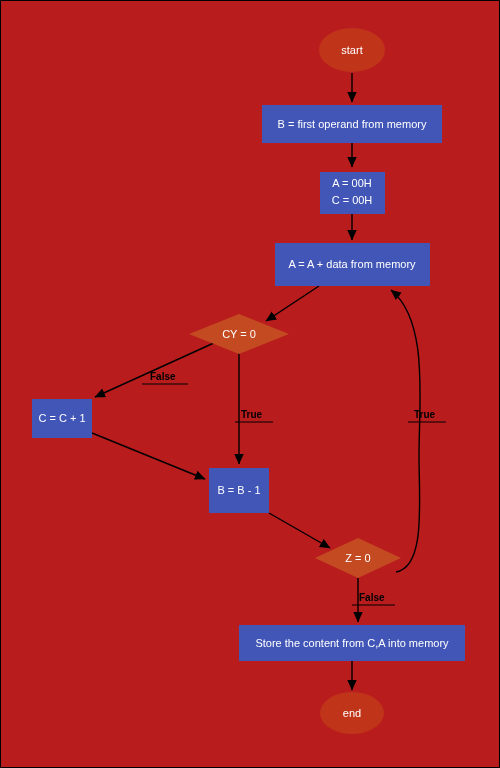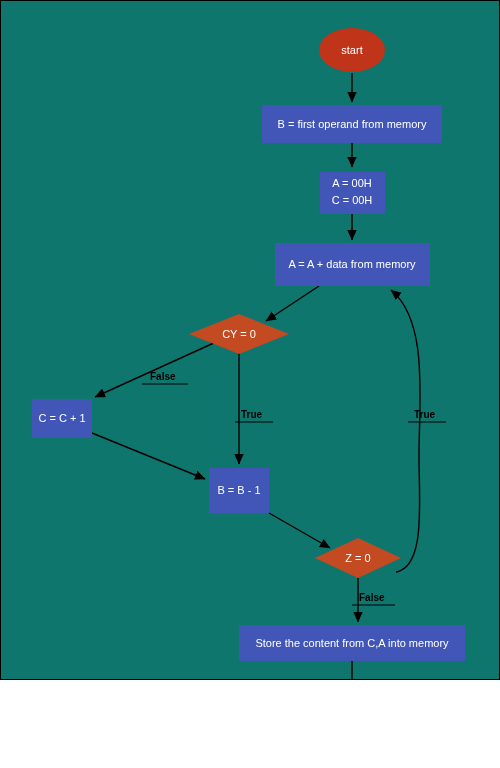--- a/index.html
+++ b/index.html
@@ -3,22 +3,22 @@
 <meta charset="utf-8">
 <style>
   html, body {
     margin: 0;
     padding: 0;
     background: #ffffff;
   }
   #page {
     position: relative;
     width: 500px;
-    height: 680px;
-    background: #0f766e;
+    height: 768px;
+    background: #b91c1c;
     box-sizing: border-box;
     border: 1px solid #000000;
     overflow: hidden;
     font-family: "Liberation Sans", sans-serif;
   }
   svg#flowchart {
     display: block;
     width: 500px;
     height: 768px;
   }

